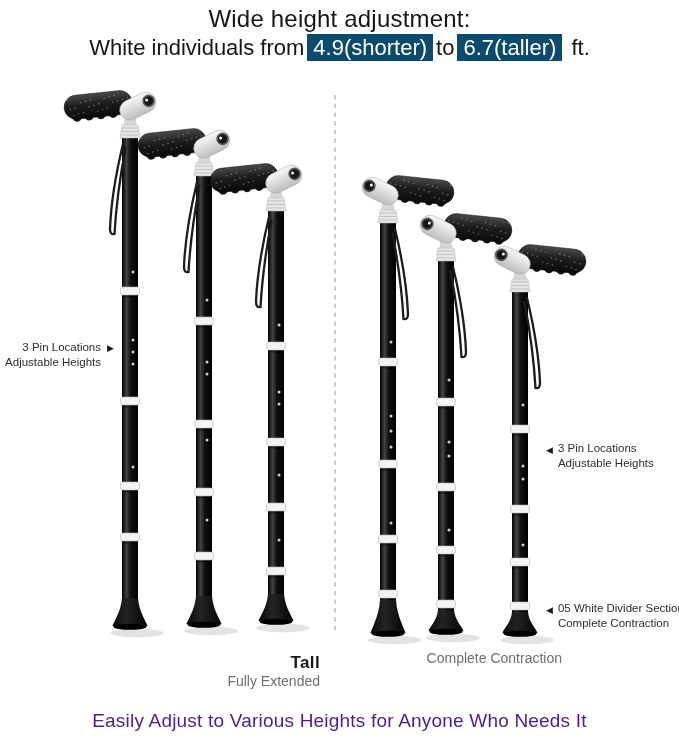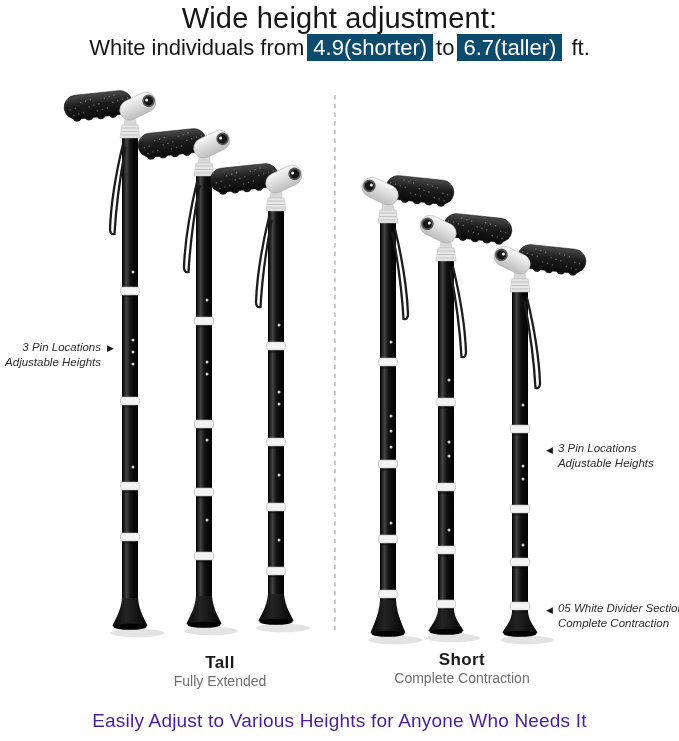--- a/index.html
+++ b/index.html
@@ -2,37 +2,37 @@
 <html><head>
 <meta charset="utf-8">
 <style>
   html,body{margin:0;padding:0;background:#ffffff;}
   .stage{
     position:relative;width:679px;height:741px;background:#fff;overflow:hidden;
     font-family:"Liberation Sans","DejaVu Sans",sans-serif;color:#1a1a1a;
   }
   
   .hdr{position:absolute;top:5px;left:0;right:0;text-align:center;}
-  .t1{font-size:29px;line-height:27px;letter-spacing:.2px;color:#161616;}
+  .t1{font-size:24px;line-height:27px;letter-spacing:.2px;color:#161616;}
   .t2{font-size:22px;line-height:28px;margin-top:2px;color:#161616;white-space:nowrap;}
   .hl{background:#0c4a6e;color:#ffffff;padding:1px 6px;margin:0 3px;}
   
   svg.fig{position:absolute;left:0;top:0;}
   
-  .ann{position:absolute;font-size:11.5px;line-height:14.5px;color:#2e2e2e;font-style:italic;}
+  .ann{position:absolute;font-size:11.5px;line-height:14.5px;color:#2e2e2e;}
   .ann .ln{white-space:nowrap;}
   .ann-left{left:0;top:340px;width:101px;text-align:right;}
   .ann-left .arr{position:absolute;right:-13px;top:1px;}
   .arr{font-size:9px;color:#1a1a1a;}
   .ann-row{display:flex;align-items:flex-start;}
   .ann-row .arr{margin-right:5px;margin-top:2px;}
   .ann-r1{left:546px;top:441px;}
   .ann-r2{left:546px;top:601px;}
   
-  .grp{position:absolute;width:200px;text-align:center;}
+  .grp{position:absolute;width:200px;text-align:right;}
   .grp .big{font-size:17px;font-weight:600;letter-spacing:.4px;color:#191919;}
   .grp .sub{font-size:14px;color:#6f6f6f;}
   .grp-tall{left:120px;top:653px;}
   .grp-short{left:362px;top:650px;}
   
   .foot{position:absolute;top:710px;left:0;right:0;text-align:center;
         font-size:19px;letter-spacing:.2px;color:#4c1d95;}
 </style>
 </head>
 <body>
@@ -472,19 +472,18 @@
       <span class="ln">Complete Contraction</span>
     </span>
   </div>
 
   <div class="grp grp-tall">
     <div class="big">Tall</div>
     <div class="sub">Fully Extended</div>
   </div>
 
   <div class="grp grp-short">
-    <div class="big">Short</div>
     <div class="sub">Complete Contraction</div>
   </div>
 
   <div class="foot">Easily Adjust to Various Heights for Anyone Who Needs It</div>
 
 </div>
 
 </body></html>

